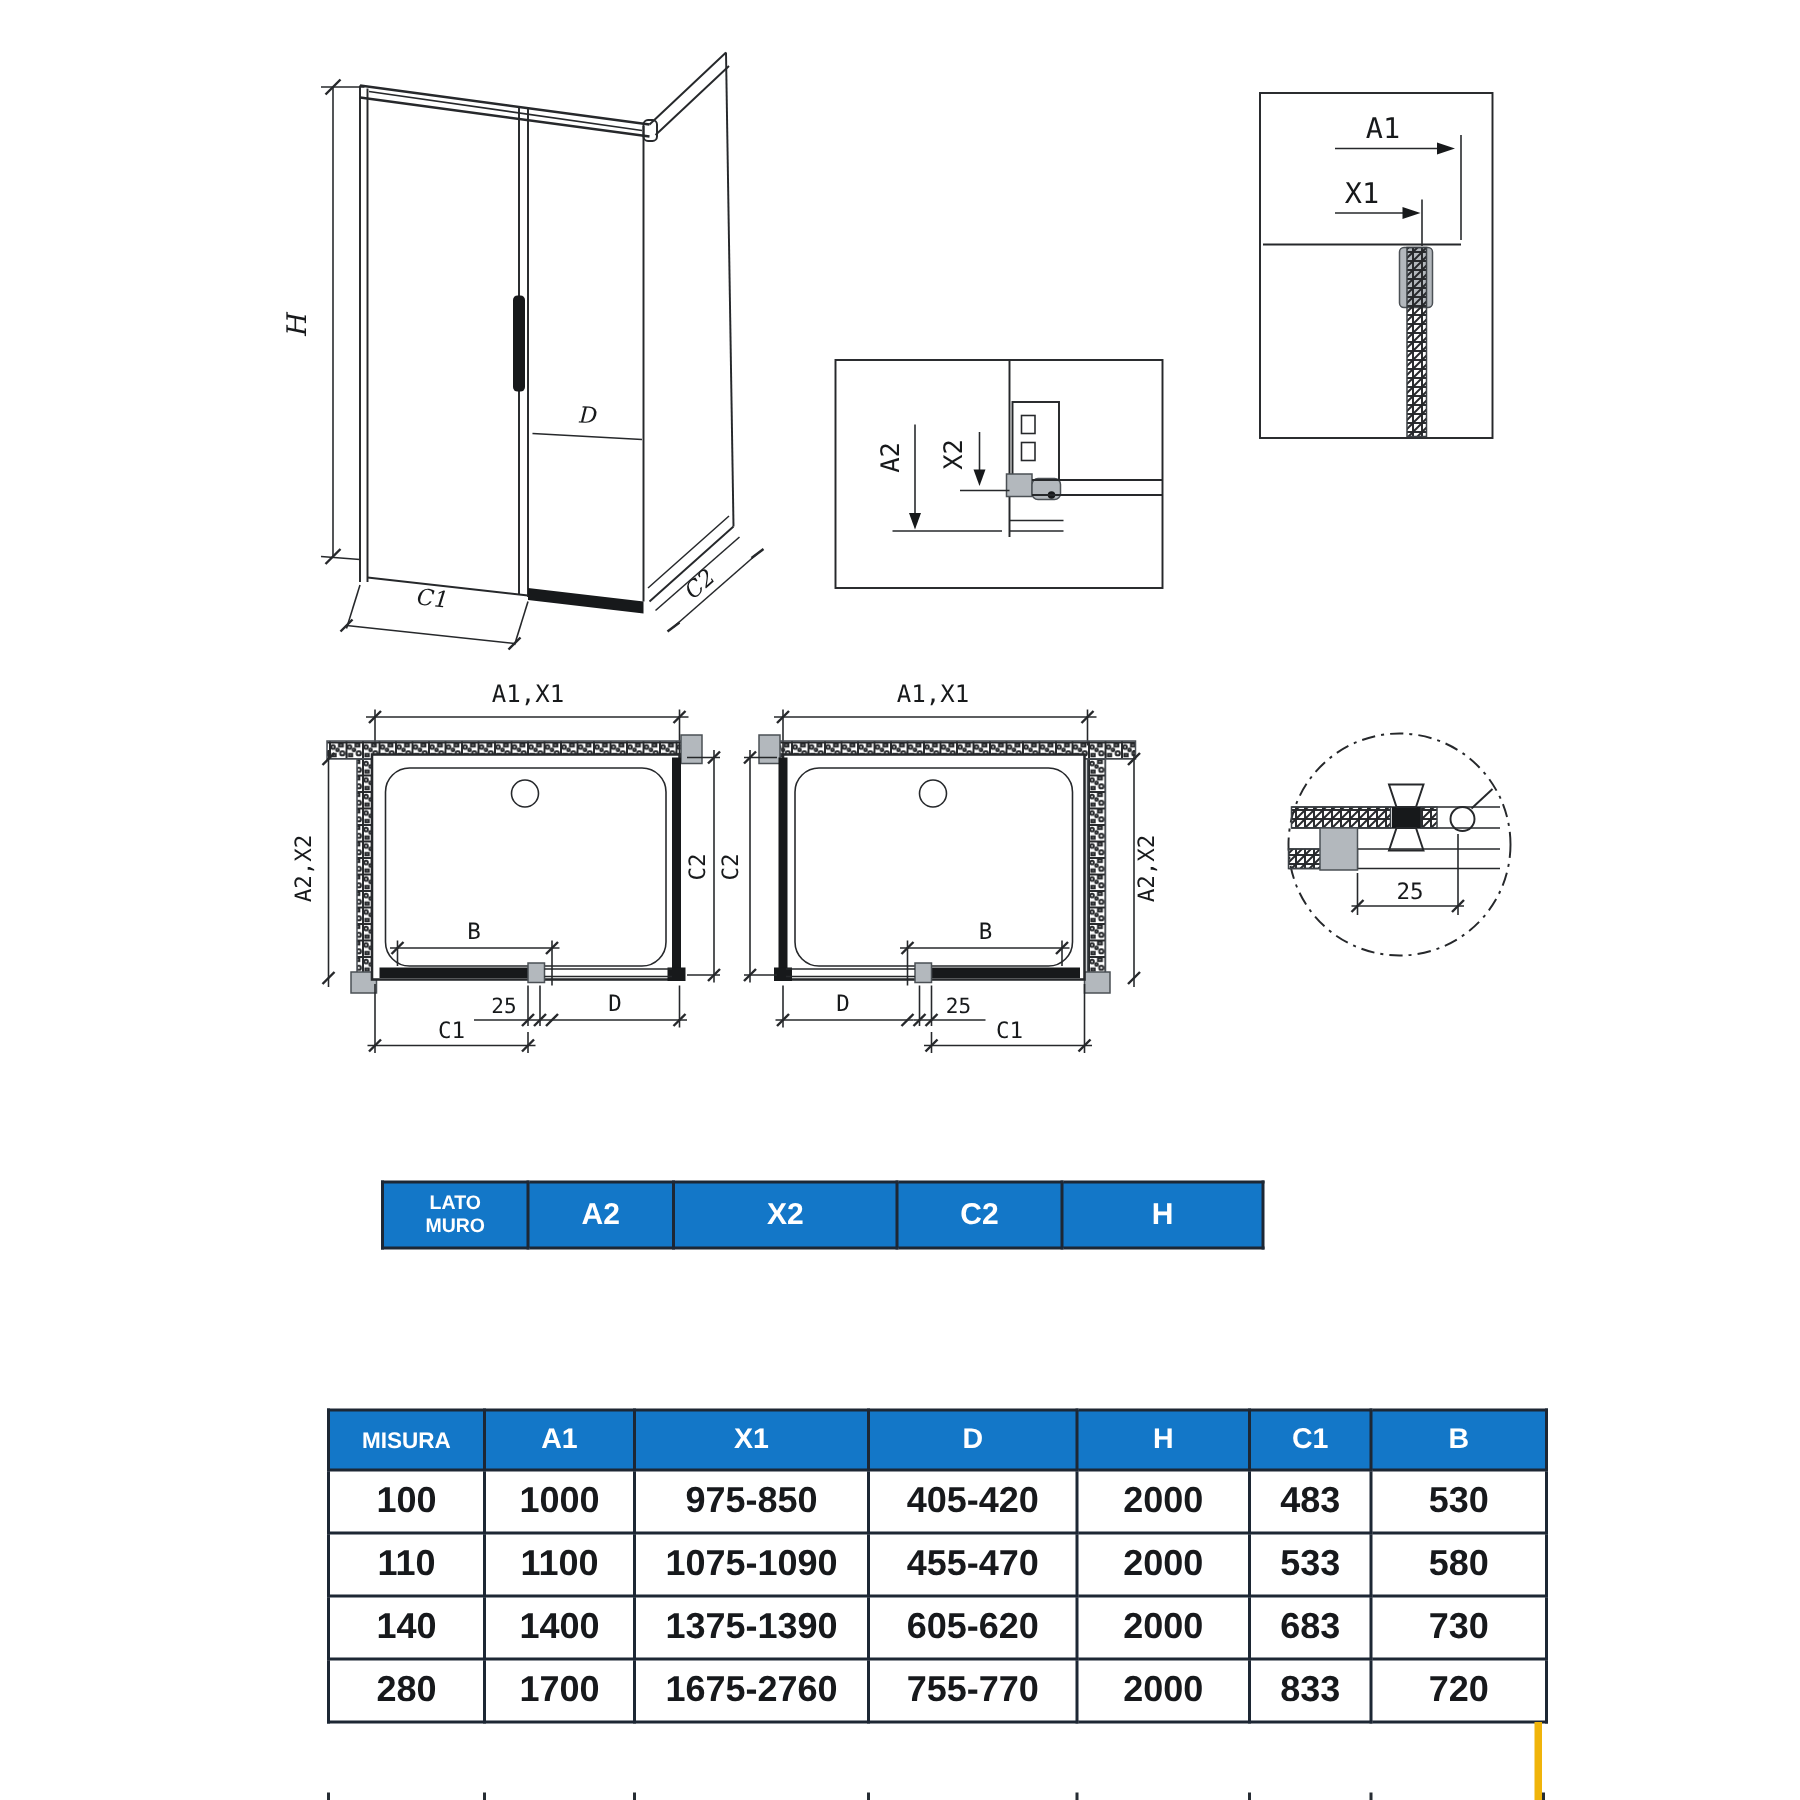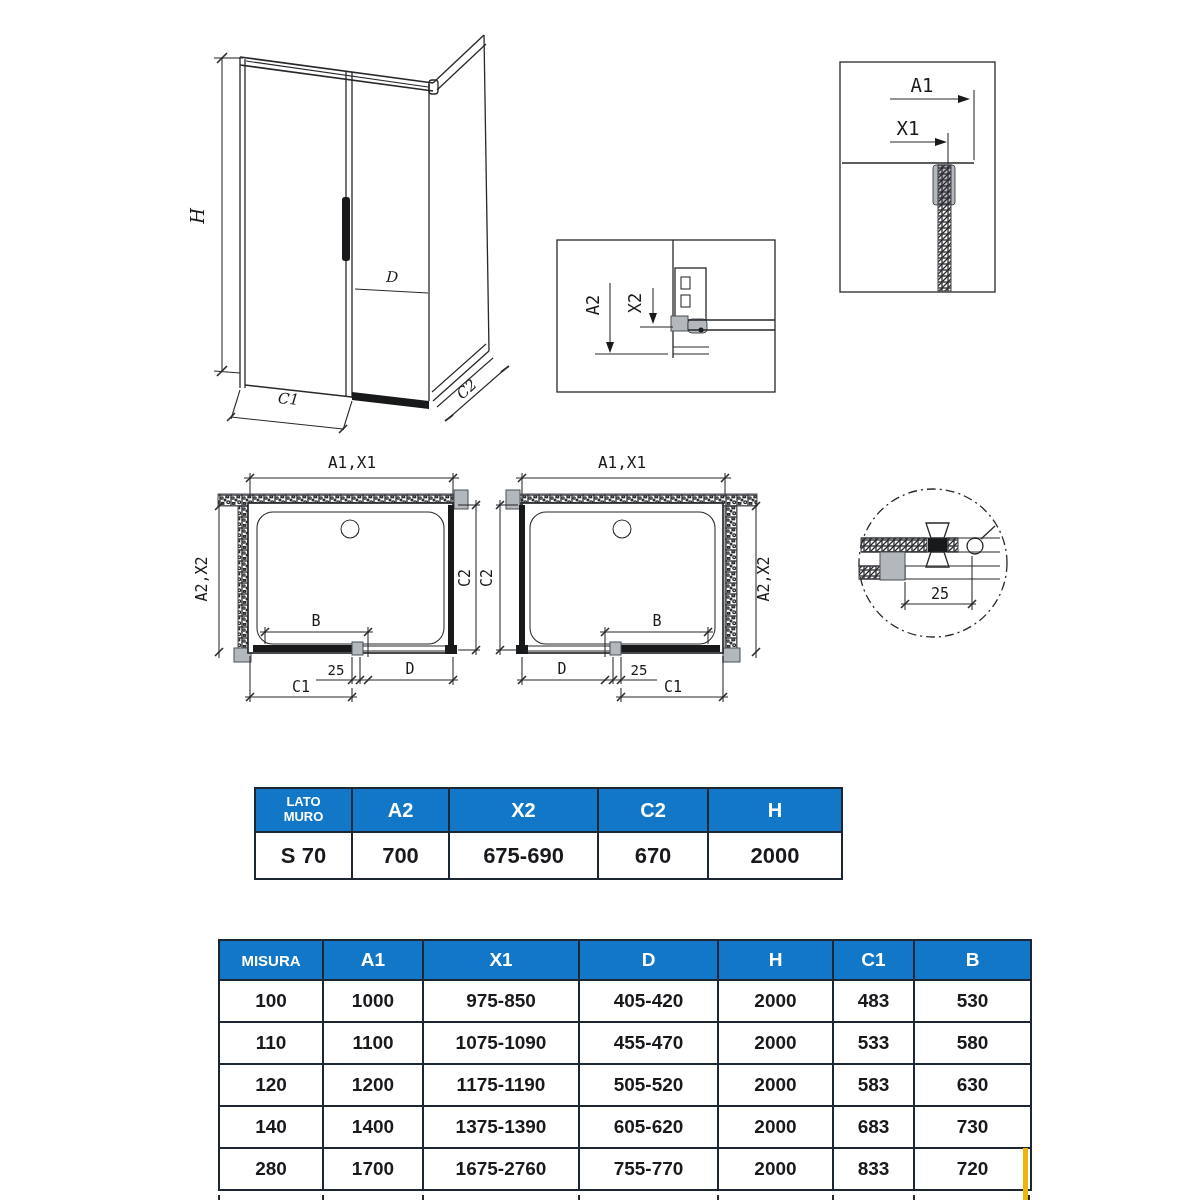--- a/index.html
+++ b/index.html
@@ -32,21 +32,21 @@
   .dim-table th,.dim-table td{border:2px solid var(--table-border);padding:0;vertical-align:middle;}
   .dim-table th{background:var(--header-blue);color:#ffffff;font-weight:bold;}
   .dim-table td{color:#17191c;font-weight:bold;background:#fff;}
   #t1{left:213px;top:787px;width:587px;margin-left:41px;}
   #t1 th{height:42px;font-size:20px;}
   #t1 th.small{font-size:13px;line-height:1.15;white-space:pre-line;}
   #t1 td{height:45px;font-size:22px;}
   #t2{left:218px;top:939px;width:812px;}
   #t2 th{height:38px;font-size:19px;}
   #t2 th.small{font-size:15px;}
-  #t2 td{height:40px;font-size:19px;}
+  #t2 td{height:40px;font-size:24px;}
   .accent-strip{position:absolute;left:1023px;top:1148px;width:5px;height:52px;
     background:var(--accent-yellow);}
   .stub{position:absolute;top:1195px;width:2px;height:5px;background:#262c33;}
 </style>
 </head>
 <body>
 
 <div class="page">
 
 <svg id="drawing" width="1200" height="745" viewBox="0 0 1200 745">
@@ -312,27 +312,20 @@
       <tr>
         <th class="small">LATO
 MURO</th>
         <th>A2</th>
         <th>X2</th>
         <th>C2</th>
         <th>H</th>
       </tr>
     </thead>
     <tbody>
-      <tr>
-        <td>S 70</td>
-        <td>700</td>
-        <td>675-690</td>
-        <td>670</td>
-        <td>2000</td>
-      </tr>
     </tbody>
   </table>
 
   <table id="t2" class="dim-table">
     <colgroup>
       <col style="width:104px">
         <col style="width:100px">
         <col style="width:156px">
         <col style="width:139px">
       <col style="width:115px">
@@ -363,29 +356,20 @@
       <tr>
         <td>110</td>
         <td>1100</td>
         <td>1075-1090</td>
         <td>455-470</td>
         <td>2000</td>
         <td>533</td>
         <td>580</td>
       </tr>
       <tr>
-        <td>120</td>
-        <td>1200</td>
-        <td>1175-1190</td>
-        <td>505-520</td>
-        <td>2000</td>
-        <td>583</td>
-        <td>630</td>
-      </tr>
-      <tr>
         <td>140</td>
         <td>1400</td>
         <td>1375-1390</td>
         <td>605-620</td>
         <td>2000</td>
         <td>683</td>
         <td>730</td>
       </tr>
       <tr>
         <td>280</td>

